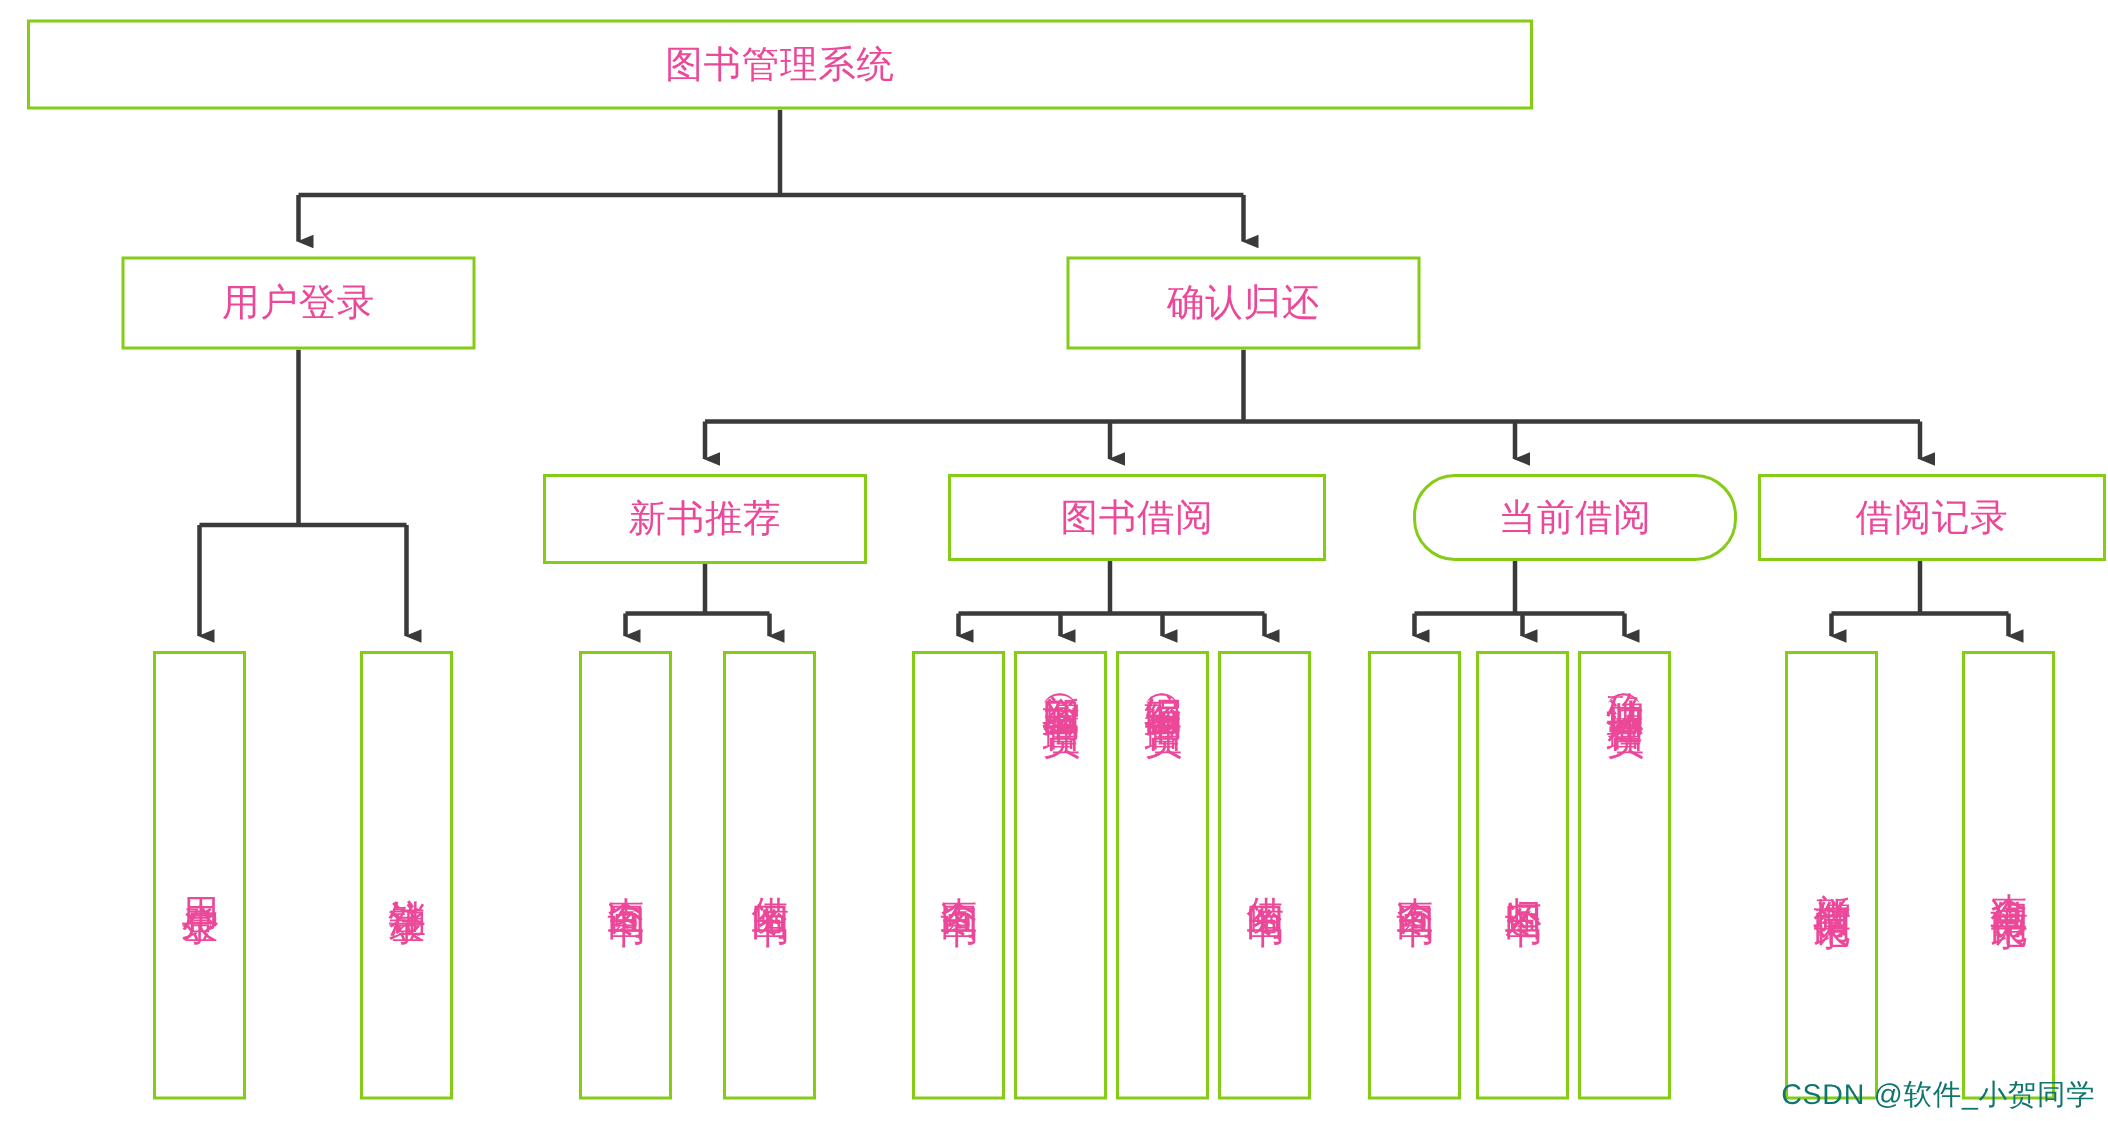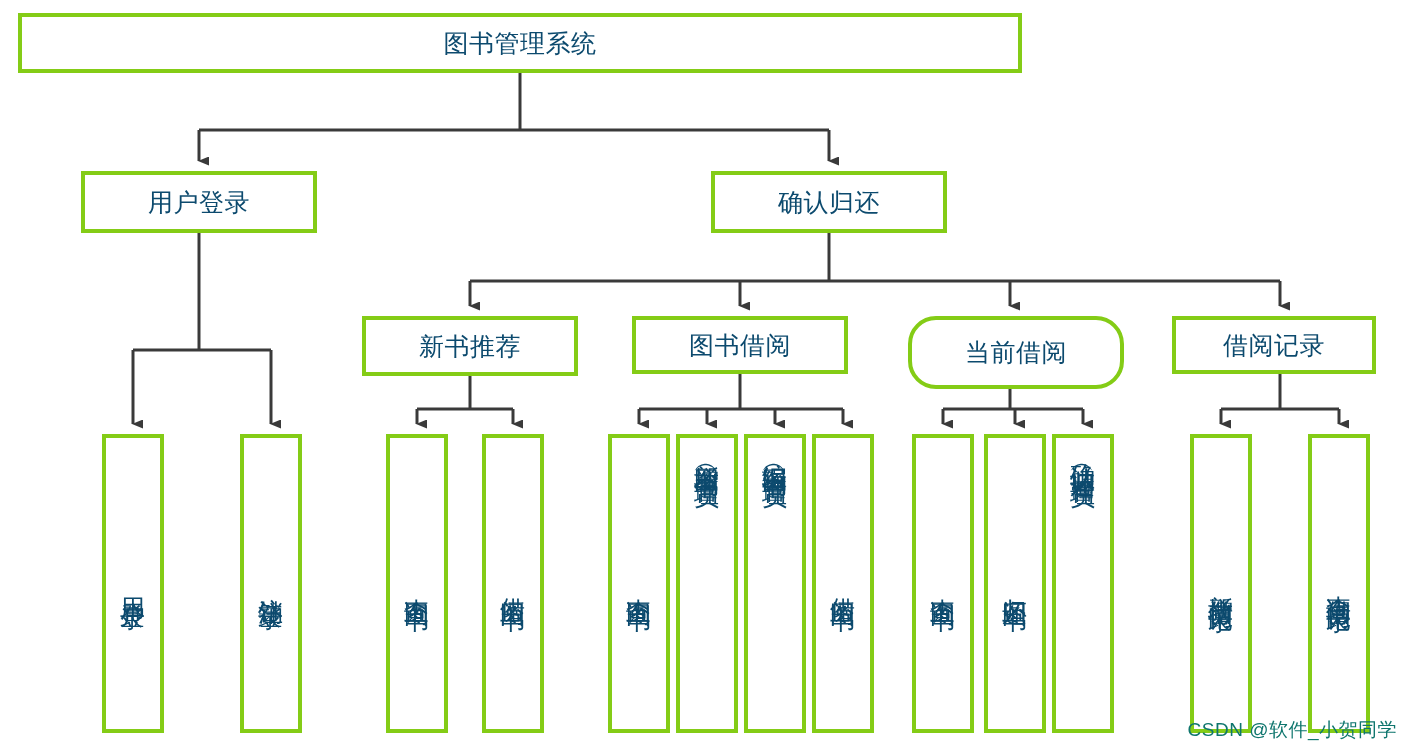--- a/index.html
+++ b/index.html
@@ -22,25 +22,25 @@
     left: 0;
     top: 0;
     width: 1405px;
     height: 747px;
     pointer-events: none;
   }
   .node {
     position: absolute;
     box-sizing: border-box;
     background: #ffffff;
-    border: 4px solid #84cc16;
+    border: 2px solid #84cc16;
     display: flex;
     align-items: center;
     justify-content: center;
-    color: #0c4a6e;
+    color: #ec4899;
   }
   .node .label {
     text-align: center;
     line-height: 1.05;
     letter-spacing: 0.5px;
   }
   
   .node.horiz .label {
     writing-mode: horizontal-tb;
     font-size: 25px;
@@ -132,27 +132,27 @@
   <div class="node horiz" style="left:81px; top:171px; width:236px; height:62px;">
     <span class="label">用户登录</span>
   </div>
   <div class="node horiz" style="left:711px; top:171px; width:236px; height:62px;">
     <span class="label">确认归还</span>
   </div>
 
   <div class="node horiz" style="left:362px; top:316px; width:216px; height:60px;">
     <span class="label">新书推荐</span>
   </div>
-  <div class="node horiz" style="left:632px; top:316px; width:216px; height:58px;">
+  <div class="node horiz" style="left:632px; top:316px; width:252px; height:58px;">
     <span class="label">图书借阅</span>
   </div>
-  <div class="node horiz" style="left:908px; top:316px; width:216px; height:73px;border-radius:28px;">
+  <div class="node horiz" style="left:942px; top:316px; width:216px; height:58px;border-radius:28px;">
     <span class="label">当前借阅</span>
   </div>
-  <div class="node horiz" style="left:1172px; top:316px; width:204px; height:58px;">
+  <div class="node horiz" style="left:1172px; top:316px; width:232px; height:58px;">
     <span class="label">借阅记录</span>
   </div>
 
   <div class="node vert centered" style="left:102px; top:434px; width:62px; height:299px;">
     <span class="label">用户登录</span>
   </div>
   <div class="node vert centered" style="left:240px; top:434px; width:62px; height:299px;">
     <span class="label">注销登录</span>
   </div>
 

